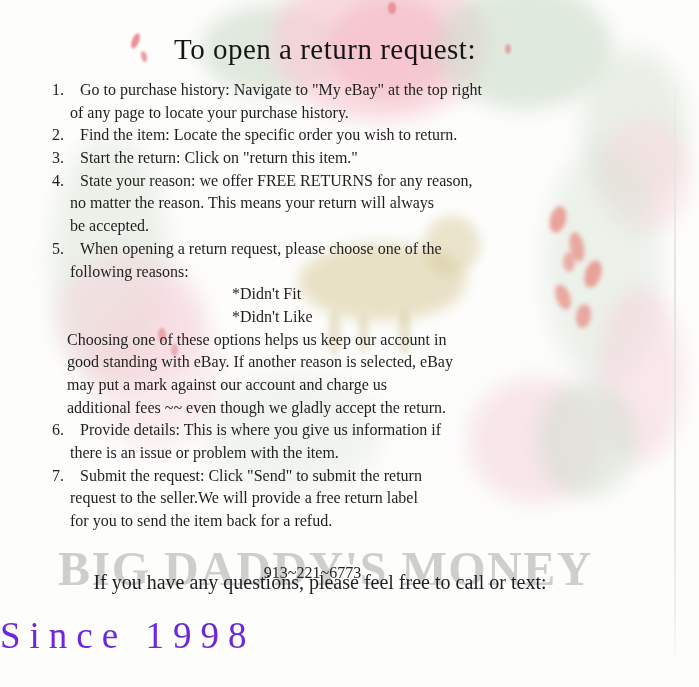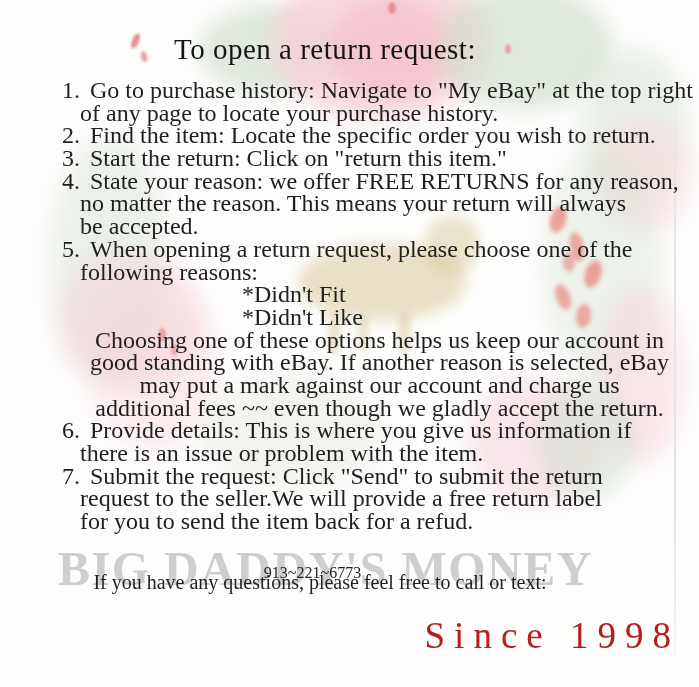--- a/index.html
+++ b/index.html
@@ -44,43 +44,43 @@
   .b-dot1{left:158px;top:328px;width:8px;height:14px;background:rgba(227,108,113,.5);filter:blur(1px);}
   .b-dot2{left:171px;top:344px;width:7px;height:12px;background:rgba(227,108,113,.45);filter:blur(1px);}
   .b-vline{left:674px;top:85px;width:2px;height:575px;background:#e5e5e5;border-radius:0;filter:none;}
   
   .title{
     position:absolute;left:0;top:33px;width:650px;z-index:2;
     text-align:center;font-size:29px;font-weight:400;color:#161616;
     letter-spacing:.5px;
   }
   .steps{
-    position:absolute;left:62px;top:79px;width:620px;z-index:2;
-    font-size:24px;line-height:22.7px;
+    position:absolute;left:52px;top:79px;width:620px;z-index:2;
+    font-size:16px;line-height:22.7px;
   }
   .line{height:22.7px;white-space:nowrap;}
   .line .num{display:inline-block;width:28px;}
   .line.cont{margin-left:18px;}
-  .line.para{margin-left:15px;text-align:center;}
+  .line.para{margin-left:15px;}
   .line.reason{margin-left:180px;}
   .watermark-brand{
     position:absolute;left:58px;top:541px;z-index:1;white-space:nowrap;
     font-size:48px;color:#c9c9c9;letter-spacing:1.5px;opacity:.9;font-weight:bold;
   }
   .footer-contact{
     position:absolute;left:0;top:571px;width:640px;z-index:2;
     text-align:center;font-size:20px;
   }
   .footer-phone{
     position:absolute;left:0;top:564px;width:625px;z-index:2;
     text-align:center;font-size:16px;
   }
   .watermark-since{
     position:absolute;left:0;top:614px;width:680px;z-index:1;
-    text-align:right;font-size:37px;color:#b91c1c;letter-spacing:9px;
+    text-align:left;font-size:37px;color:#6d28d9;letter-spacing:9px;
   }
 </style>
 </head>
 <body>
 
 <div class="canvas">
 
   <div class="bg">
     <i class="b-tl-leaf"></i>
     <i class="b-t-flower"></i>

